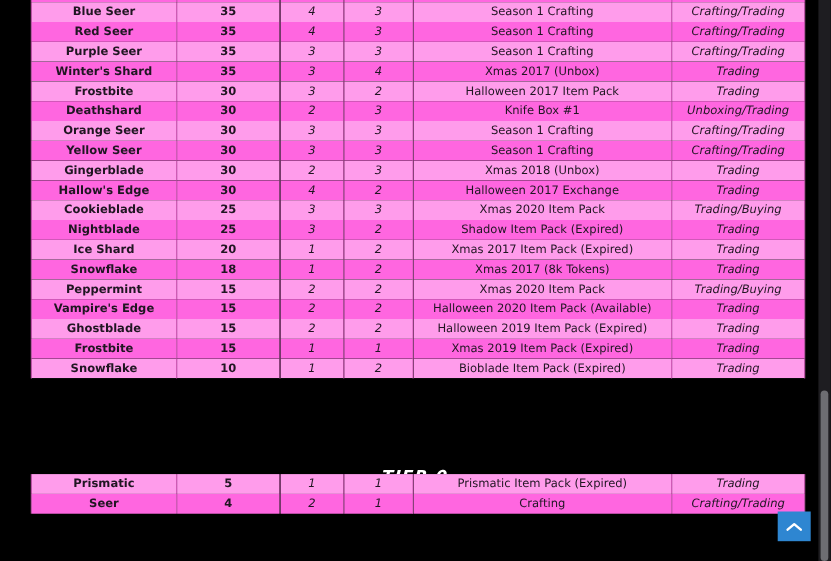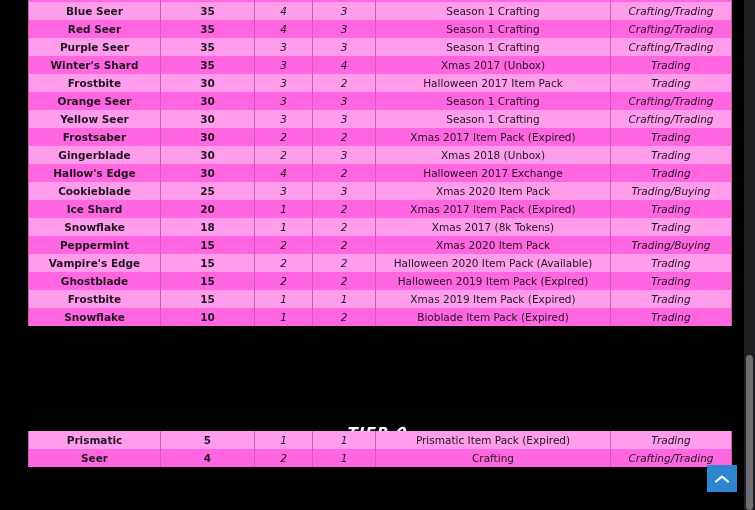--- a/index.html
+++ b/index.html
@@ -171,42 +171,42 @@
         </tr>
         <tr>
           <td class="c-name">Frostbite</td>
           <td class="c-val v-black">30</td>
           <td class="c-n1">3</td>
           <td class="c-n2">2</td>
           <td class="c-src">Halloween 2017 Item Pack</td>
           <td class="c-method">Trading</td>
         </tr>
         <tr>
+          <td class="c-name">Deathshard</td>
+          <td class="c-val v-black">30</td>
+          <td class="c-n1">2</td>
+          <td class="c-n2">3</td>
+          <td class="c-src">Knife Box #1</td>
+          <td class="c-method">Unboxing/Trading</td>
+        </tr>
+        <tr>
           <td class="c-name">Orange Seer</td>
           <td class="c-val v-black">30</td>
           <td class="c-n1">3</td>
           <td class="c-n2">3</td>
           <td class="c-src">Season 1 Crafting</td>
           <td class="c-method">Crafting/Trading</td>
         </tr>
         <tr>
           <td class="c-name">Yellow Seer</td>
           <td class="c-val v-black">30</td>
           <td class="c-n1">3</td>
           <td class="c-n2">3</td>
           <td class="c-src">Season 1 Crafting</td>
           <td class="c-method">Crafting/Trading</td>
-        </tr>
-        <tr>
-          <td class="c-name">Frostsaber</td>
-          <td class="c-val v-black">30</td>
-          <td class="c-n1">2</td>
-          <td class="c-n2">2</td>
-          <td class="c-src">Xmas 2017 Item Pack (Expired)</td>
-          <td class="c-method">Trading</td>
         </tr>
         <tr>
           <td class="c-name">Gingerblade</td>
           <td class="c-val v-orange">30</td>
           <td class="c-n1">2</td>
           <td class="c-n2">3</td>
           <td class="c-src">Xmas 2018 (Unbox)</td>
           <td class="c-method">Trading</td>
         </tr>
         <tr>
@@ -217,20 +217,28 @@
           <td class="c-src">Halloween 2017 Exchange</td>
           <td class="c-method">Trading</td>
         </tr>
         <tr>
           <td class="c-name">Cookieblade</td>
           <td class="c-val v-black">25</td>
           <td class="c-n1">3</td>
           <td class="c-n2">3</td>
           <td class="c-src">Xmas 2020 Item Pack</td>
           <td class="c-method">Trading/Buying</td>
+        </tr>
+        <tr>
+          <td class="c-name">Nightblade</td>
+          <td class="c-val v-blue">25</td>
+          <td class="c-n1">3</td>
+          <td class="c-n2">2</td>
+          <td class="c-src">Shadow Item Pack (Expired)</td>
+          <td class="c-method">Trading</td>
         </tr>
         <tr>
           <td class="c-name">Ice Shard</td>
           <td class="c-val v-orange">20</td>
           <td class="c-n1">1</td>
           <td class="c-n2">2</td>
           <td class="c-src">Xmas 2017 Item Pack (Expired)</td>
           <td class="c-method">Trading</td>
         </tr>
         <tr>

